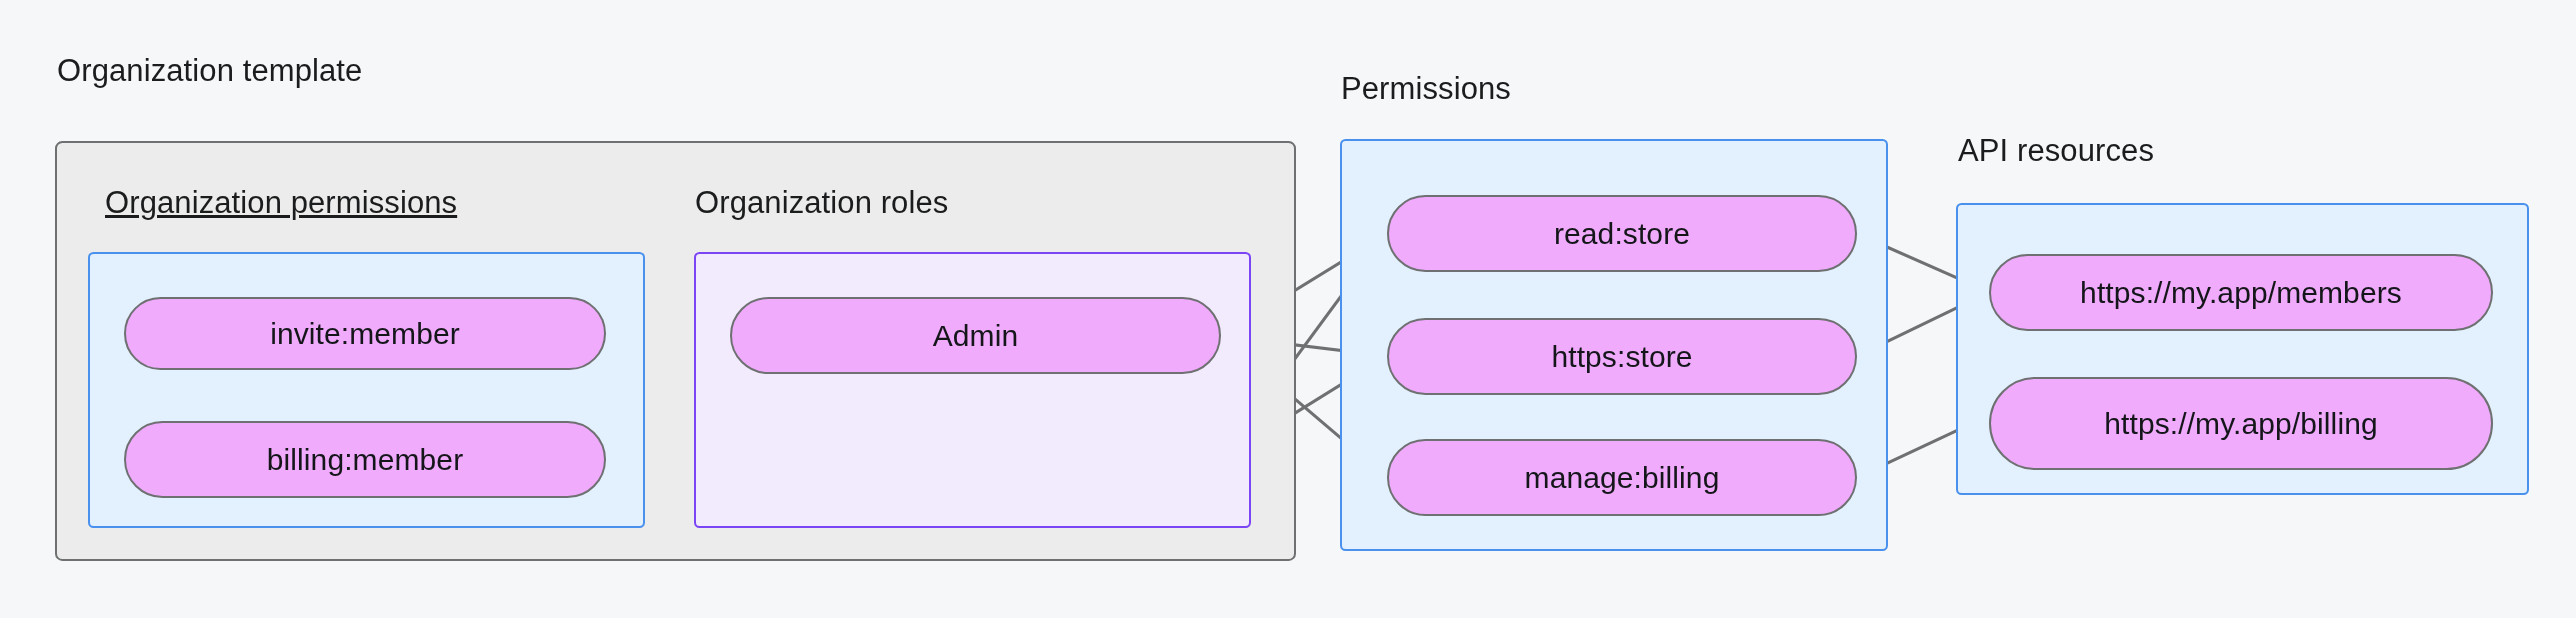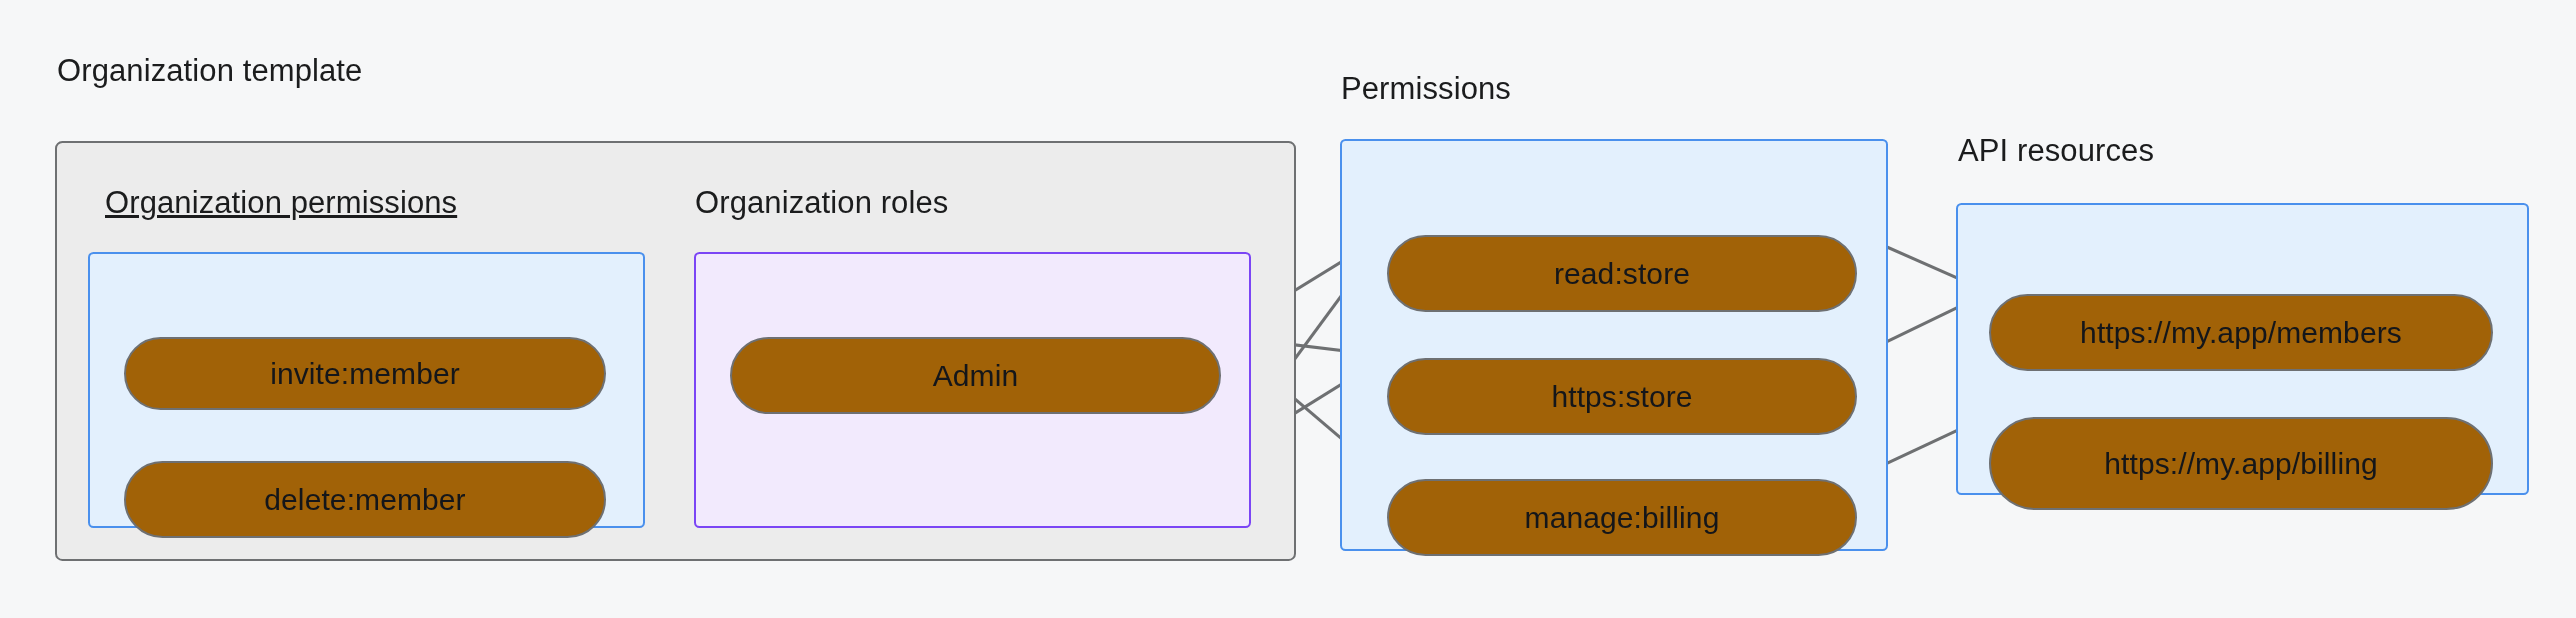--- a/index.html
+++ b/index.html
@@ -36,31 +36,30 @@
   .purple-box{
     background:#f2eafd;
     border:2.7px solid #7b45f5;
     border-radius:5.5px;
   }
 
   
   .pill{
     position:absolute;
     box-sizing:border-box;
-    background:#a16207;
+    background:#f0abfc;
     border:2.7px solid #6e7072;
     border-radius:912px;
     display:flex;
     align-items:center;
     justify-content:center;
     font-size:30px;
     color:#14161a;
     white-space:nowrap;
     letter-spacing:0.1px;
-    margin-top:40px;
   }
 
   
   #edges{position:absolute;left:0;top:0;width:2576px;height:619px;pointer-events:none;}
   .edge{stroke:#6e7072;stroke-width:3.4;fill:none;}
   .edge-dot{fill:#6e7072;}
 </style>
 </head>
 <body>
 
@@ -99,21 +98,21 @@
   <div class="group-label" style="left:57px;top:53px;">Organization template</div>
 
   <div class="group outer-box" style="left:55px;top:141px;width:1241px;height:420px;"></div>
 
   <div class="group-label" style="left:105px;top:185px;text-decoration:underline;">Organization permissions</div>
 
   <div class="group blue-box" style="left:88px;top:252px;width:557px;height:276px;"></div>
 
   <div class="pill" style="left:124px;top:297px;width:482px;height:73px;">invite:member</div>
 
-  <div class="pill" style="left:124px;top:421px;width:482px;height:77px;">delete:member</div>
+  <div class="pill" style="left:124px;top:421px;width:482px;height:77px;">billing:member</div>
 
   <div class="group-label" style="left:695px;top:185px;">Organization roles</div>
 
   <div class="group purple-box" style="left:694px;top:252px;width:557px;height:276px;"></div>
 
   <div class="pill" style="left:730px;top:297px;width:491px;height:77px;">Admin</div>
 
 
   <div class="group-label" style="left:1341px;top:71px;">Permissions</div>
 

